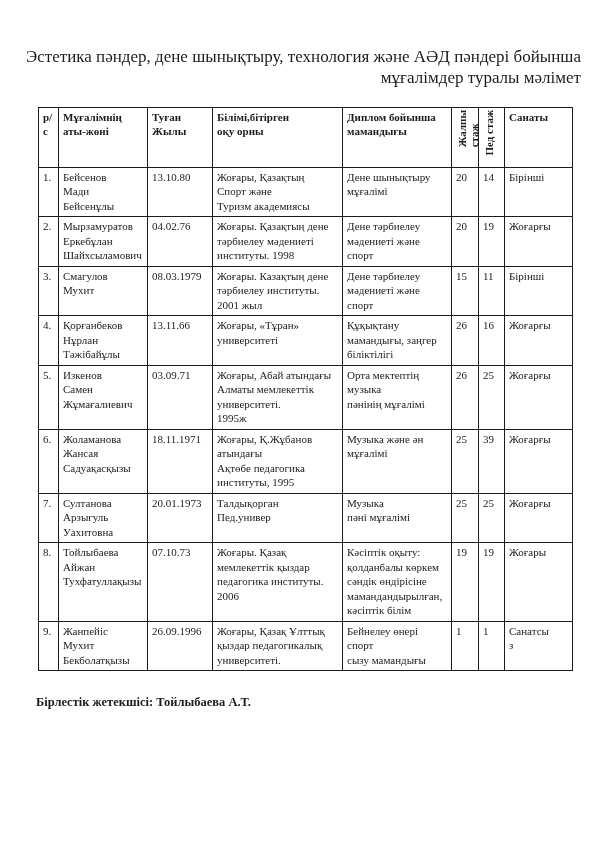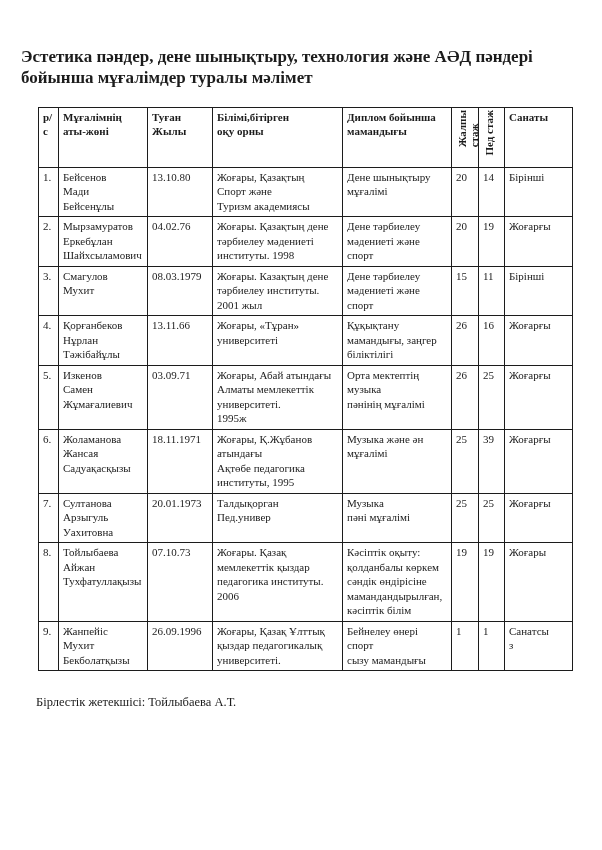--- a/index.html
+++ b/index.html
@@ -10,23 +10,23 @@
   body {
     width: 602px;
     height: 850px;
     overflow: hidden;
     font-family: "Liberation Serif", "DejaVu Serif", serif;
     color: #1c1c1c;
   }
   .page-title {
     width: 560px;
     margin: 46px auto 0 auto;
-    text-align: left;
+    text-align: right;
     font-size: 17px;
-    font-weight: bold;
+    font-weight: normal;
     line-height: 1.25;
   }
   table.teachers {
     border-collapse: collapse;
     table-layout: fixed;
     width: 534px;
     margin: 18px 0 0 38px;
     border: 1px solid #1c1c1c;
   }
   table.teachers th,
@@ -55,21 +55,21 @@
     transform: rotate(180deg);
     white-space: pre-line;
     line-height: 1.1;
   }
   td.birth-mid {
     padding-top: 17px;
   }
   .footer-note {
     margin: 24px 0 0 36px;
     font-size: 12.5px;
-    font-weight: normal;
+    font-weight: bold;
   }
 </style>
 </head>
 <body>
 
 <div class="page-title">Эстетика пәндер, дене шынықтыру, технология және АӘД пәндері бойынша мұғалімдер туралы мәлімет</div>
 
 <table class="teachers">
   <colgroup>
       <col style="width: 20px;">

